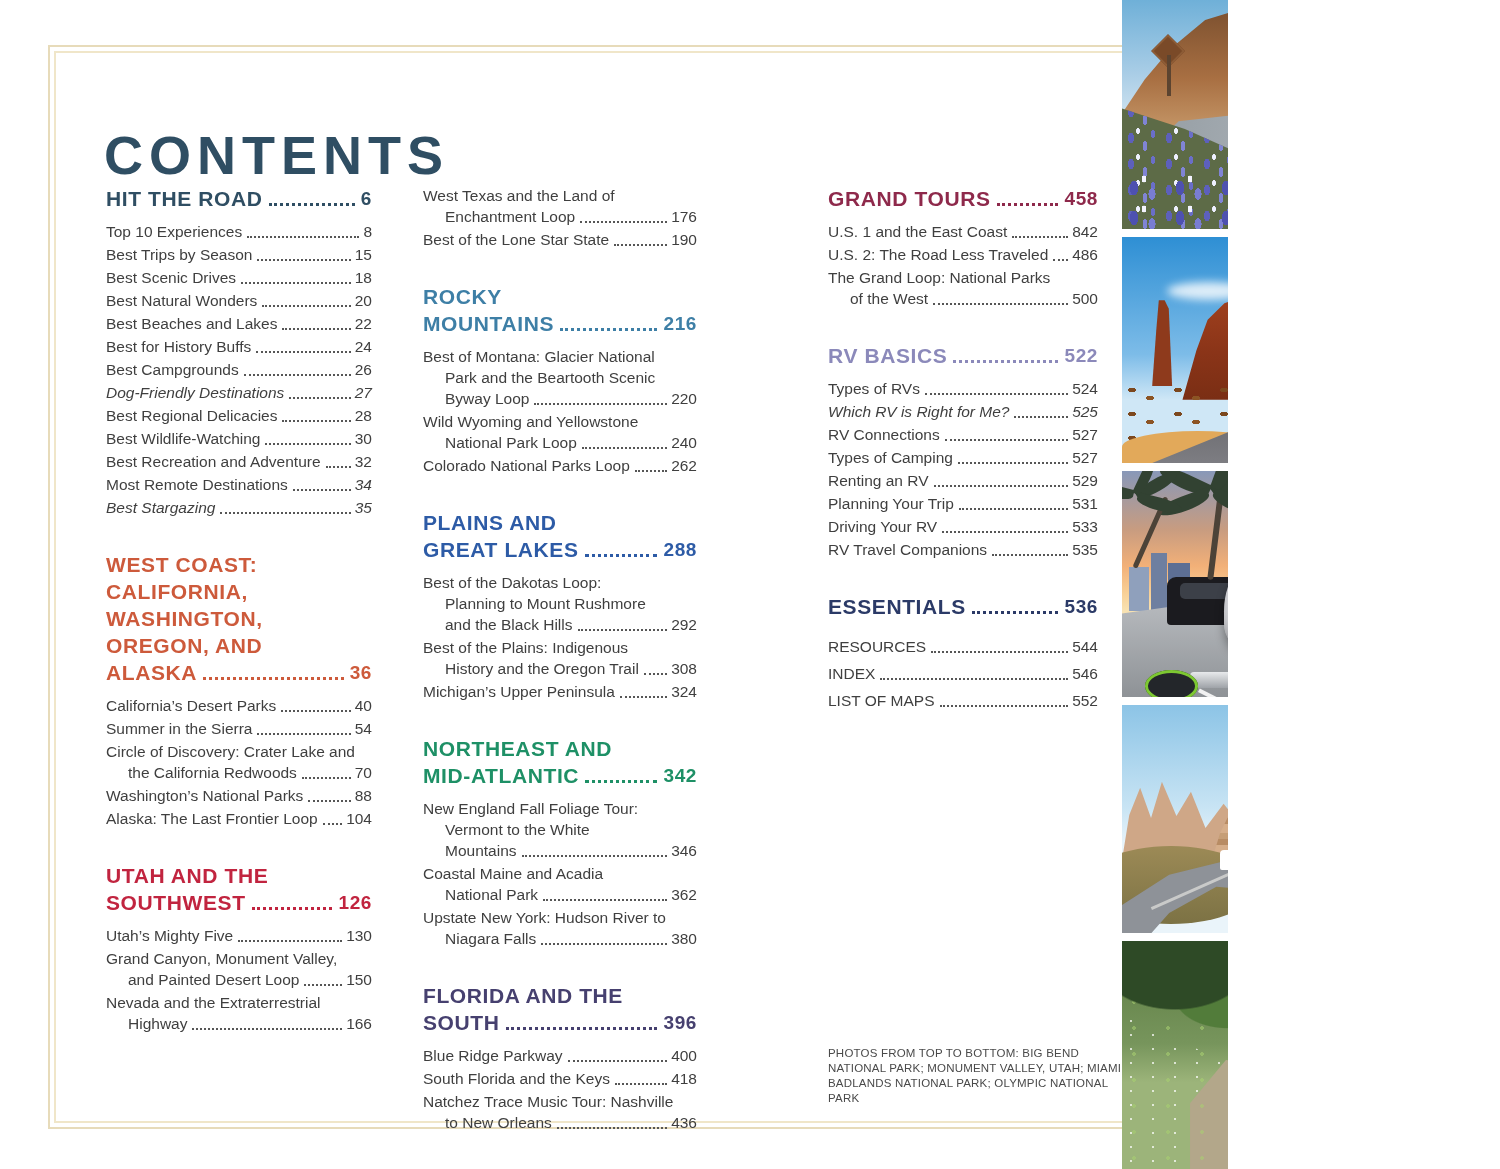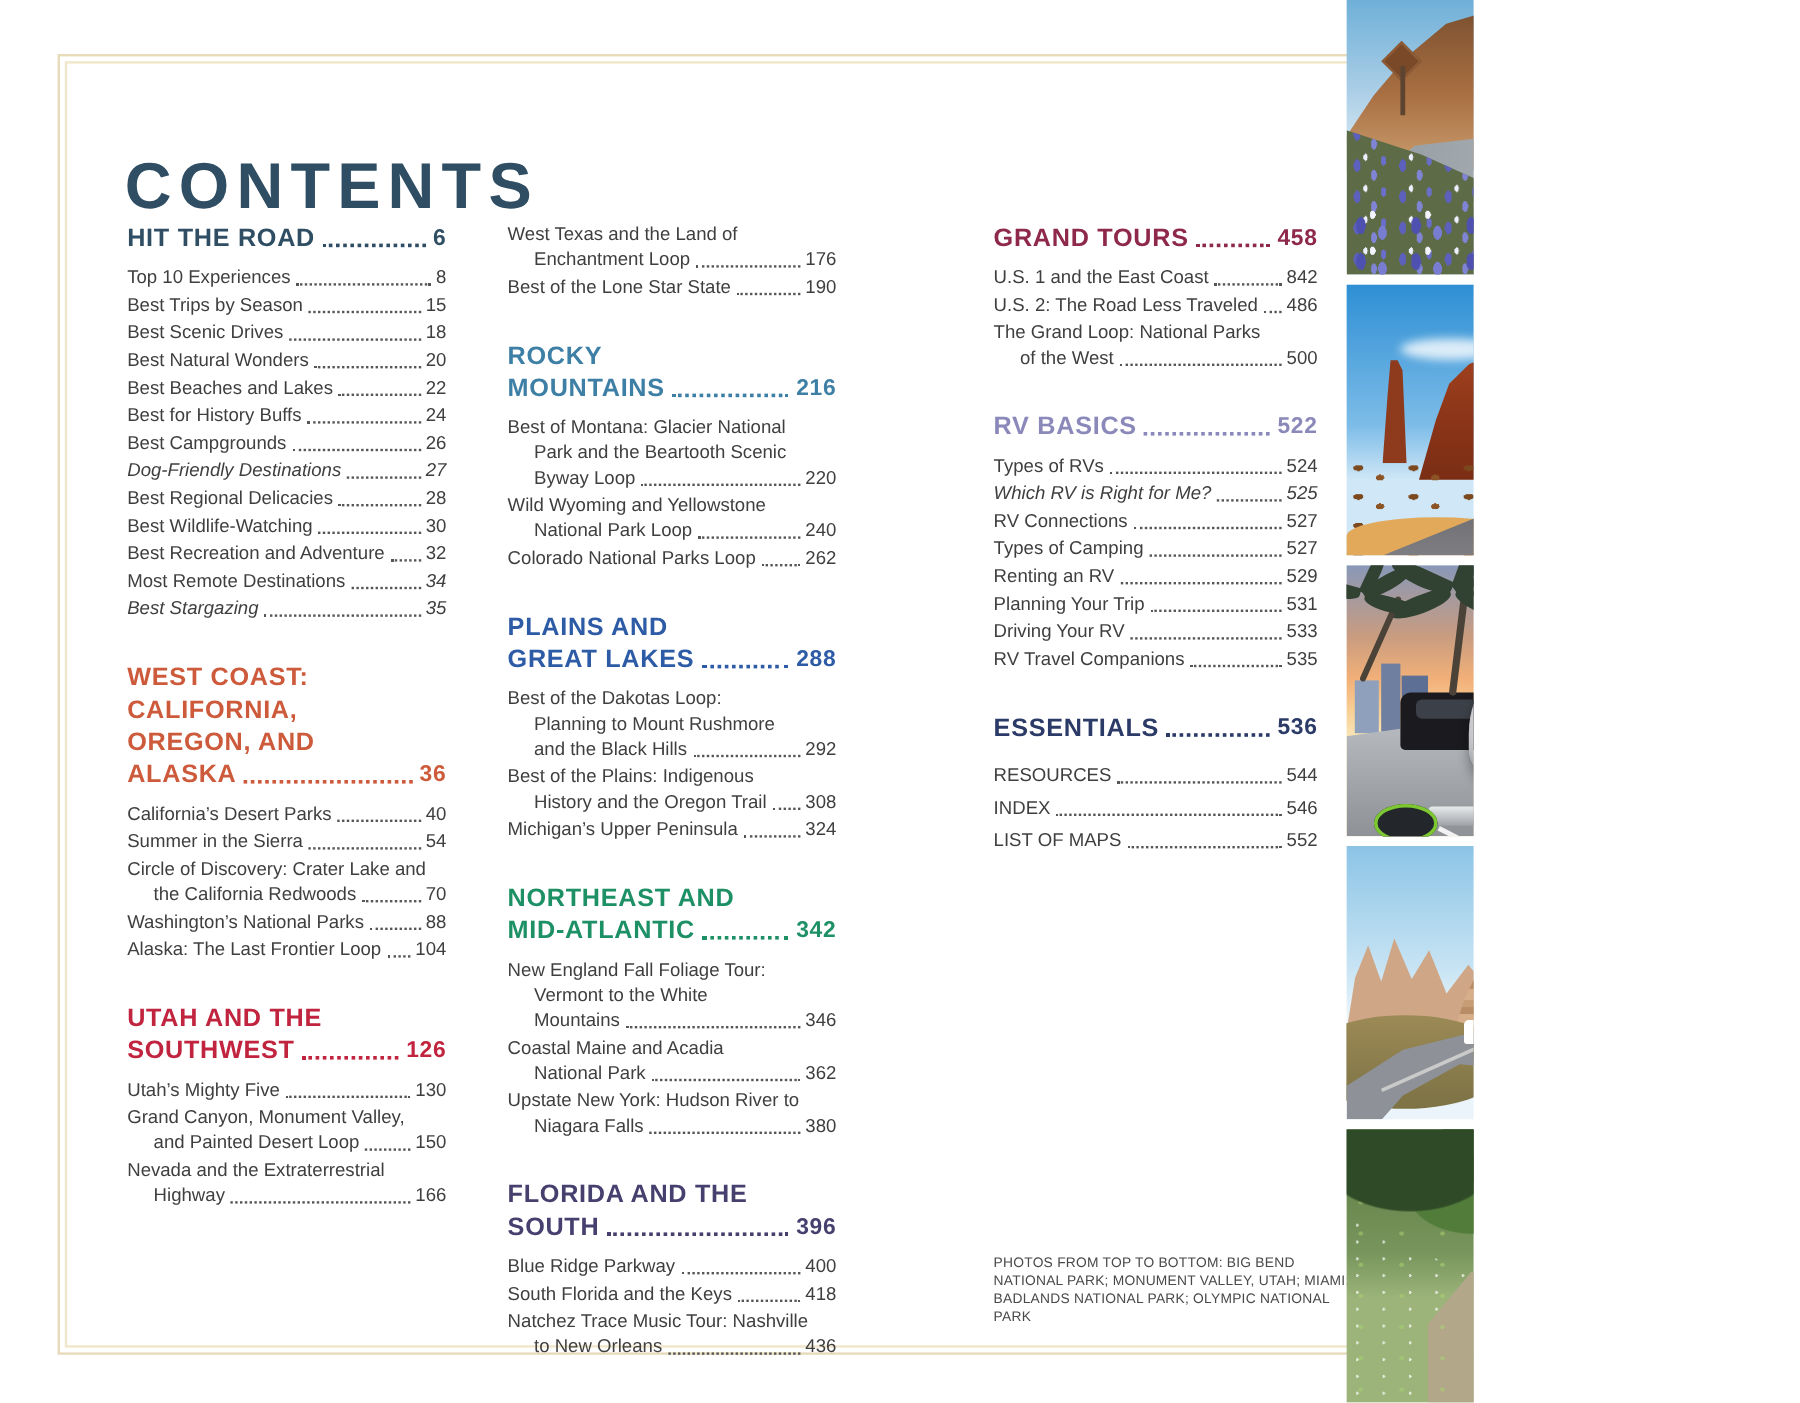--- a/index.html
+++ b/index.html
@@ -354,20 +354,21 @@
               <span class="i-dots"></span>
               <span class="i-pg it">35</span>
             </div>
           </div>
         </div>
       </div>
       <div class="toc-section">
         <div class="sec-heading" style="color: rgb(205, 90, 59);">
           <div class="h-line">WEST COAST:</div>
           <div class="h-line">CALIFORNIA,</div>
+          <div class="h-line">WASHINGTON,</div>
           <div class="h-line">OREGON, AND</div>
           <div class="h-row">
             <span class="h-txt">ALASKA</span>
             <span class="h-dots"></span>
             <span class="h-pg">36</span>
           </div>
         </div>
         <div class="sec-items">
           <div class="toc-entry">
             <div class="i-row">

